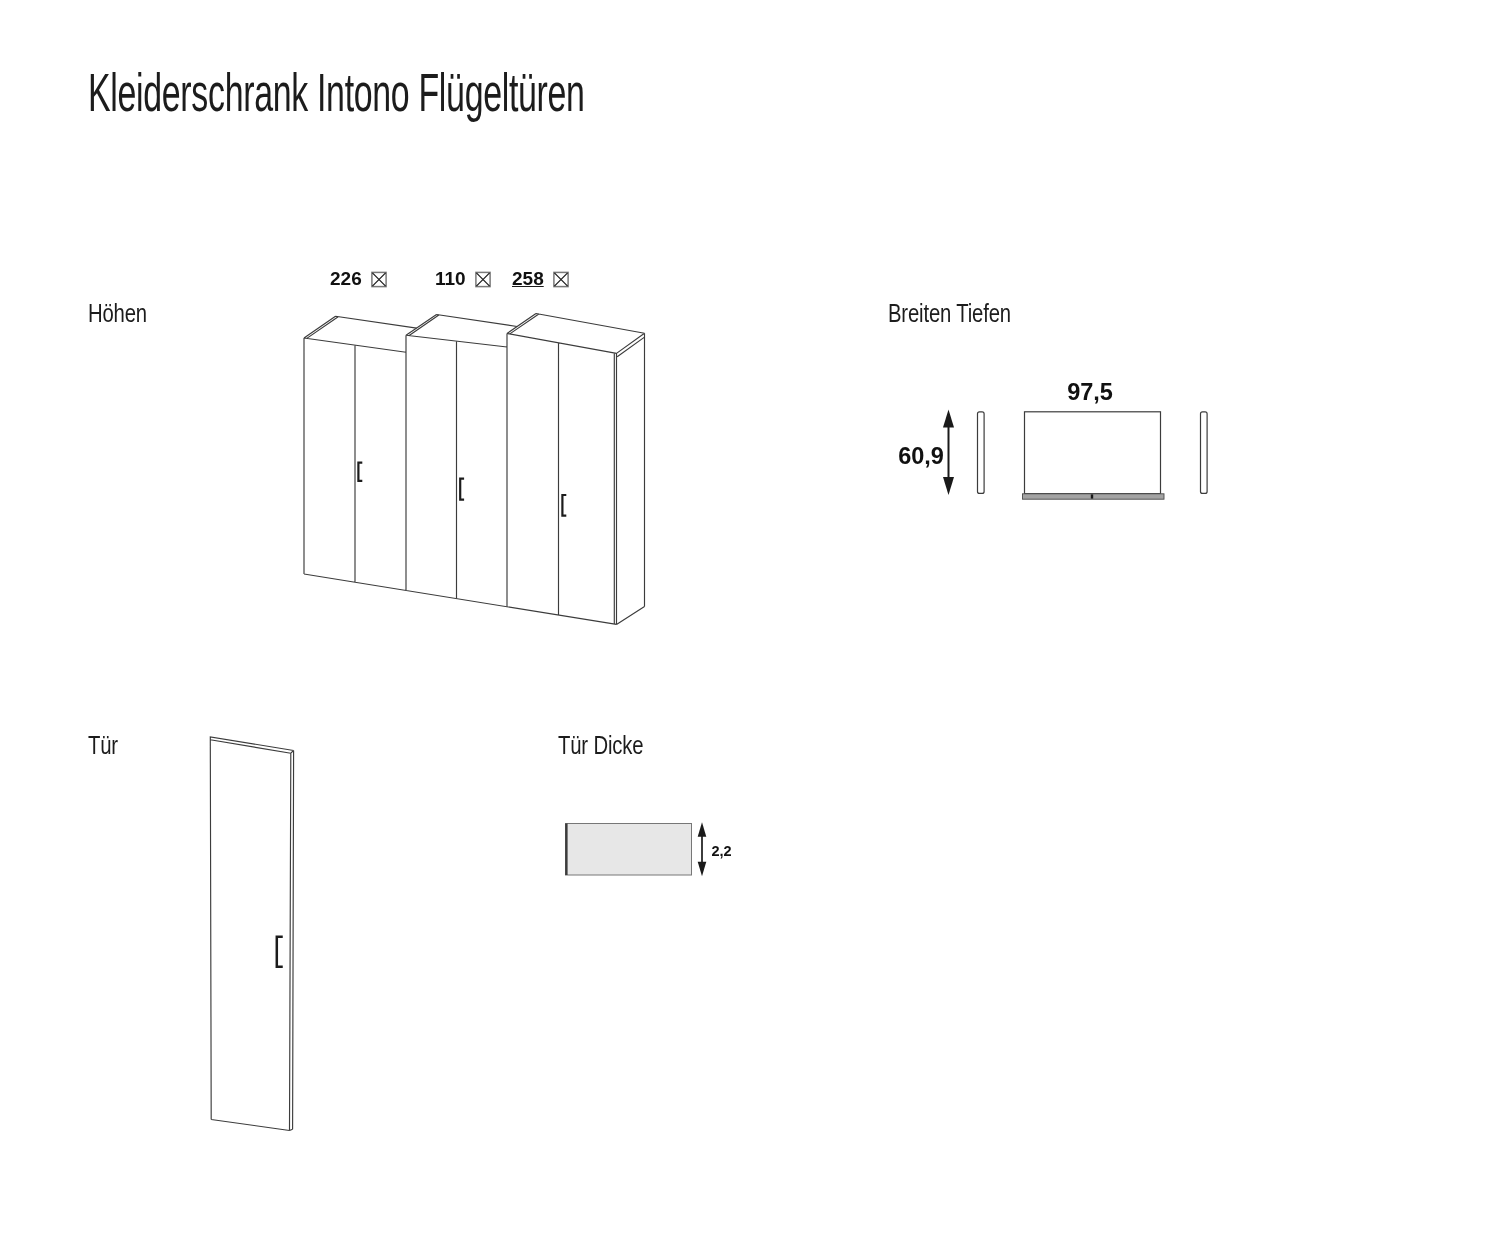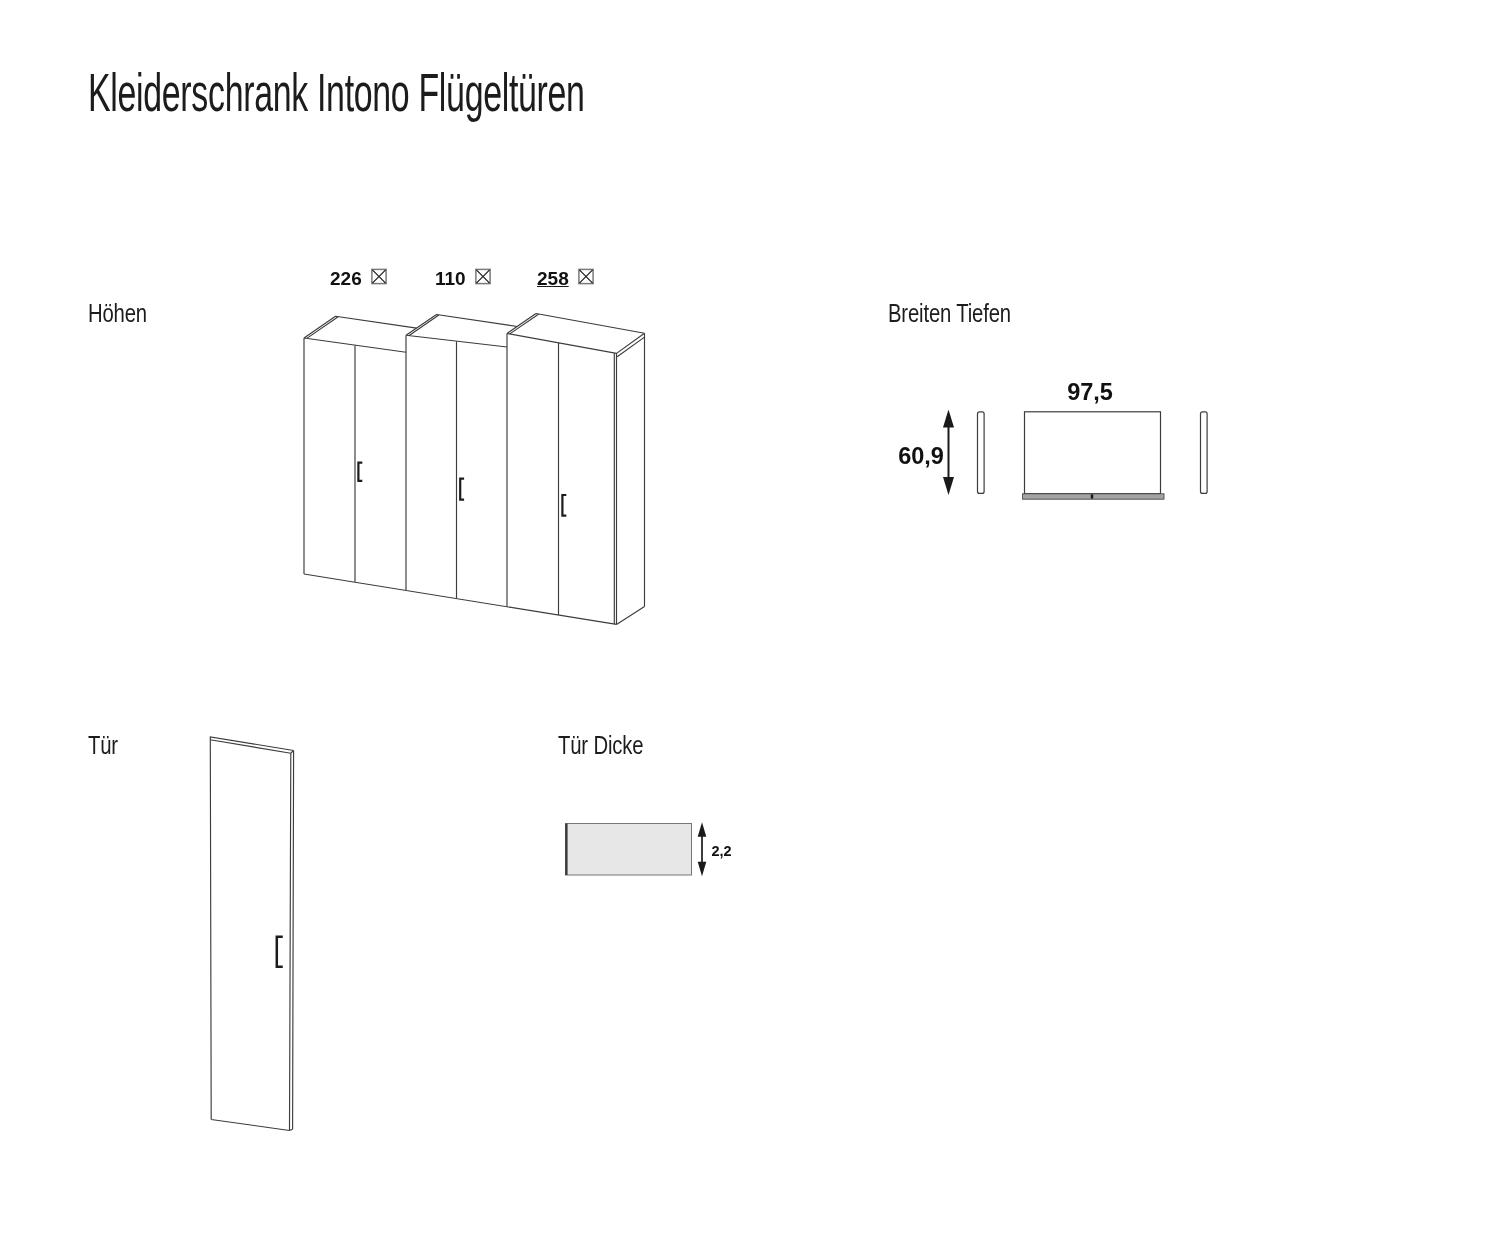--- a/index.html
+++ b/index.html
@@ -10,21 +10,21 @@
   .abs{position:absolute;}
   .page-title{
     left:88px;top:62px;font-size:53px;font-weight:400;letter-spacing:-0.5px;
     transform:scaleX(0.64);transform-origin:left top;white-space:nowrap;color:#1c1c1c;
   }
   .section-label{
     font-size:26px;font-weight:400;letter-spacing:-0.2px;
     transform:scaleX(0.78);transform-origin:left top;white-space:nowrap;color:#1c1c1c;
   }
   .height-option{
-    display:inline-flex;align-items:flex-start;gap:9px;top:268px;height:22px;
+    display:inline-flex;align-items:center;gap:9px;top:268px;height:22px;
   }
   .height-value{
     font-size:19px;font-weight:700;color:#111;letter-spacing:0;
   }
   svg{display:block;}
   text{font-family:"Liberation Sans", sans-serif;}
 </style>
 </head>
 <body>
 
@@ -39,21 +39,21 @@
     <path d="M1.4,1.9 L14.6,15.1 M14.6,1.9 L1.4,15.1" stroke="#1a1a1a" stroke-width="1.2" fill="none"></path>
   </svg>
 </div>
 <div class="abs height-option" style="left:435px;">
   <span class="height-value">110</span>
   <svg width="16" height="17" viewBox="0 0 16 17">
     <rect x="0.9" y="1.4" width="14.2" height="14.2" fill="none" stroke="#7a7a7a" stroke-width="1.5"></rect>
     <path d="M1.4,1.9 L14.6,15.1 M14.6,1.9 L1.4,15.1" stroke="#1a1a1a" stroke-width="1.2" fill="none"></path>
   </svg>
 </div>
-<div class="abs height-option" style="left:537px;text-decoration:underline;">
+<div class="abs height-option" style="left:512px;text-decoration:underline;">
   <span class="height-value">258</span>
   <svg width="16" height="17" viewBox="0 0 16 17">
     <rect x="0.9" y="1.4" width="14.2" height="14.2" fill="none" stroke="#7a7a7a" stroke-width="1.5"></rect>
     <path d="M1.4,1.9 L14.6,15.1 M14.6,1.9 L1.4,15.1" stroke="#1a1a1a" stroke-width="1.2" fill="none"></path>
   </svg>
 </div>
 
 <svg class="abs" style="left:295px;top:305px;" width="360" height="330" viewBox="295 305 360 330">
   <g fill="none" stroke="#3c3c3c" stroke-width="1.15" stroke-linecap="butt" stroke-linejoin="miter">
 

